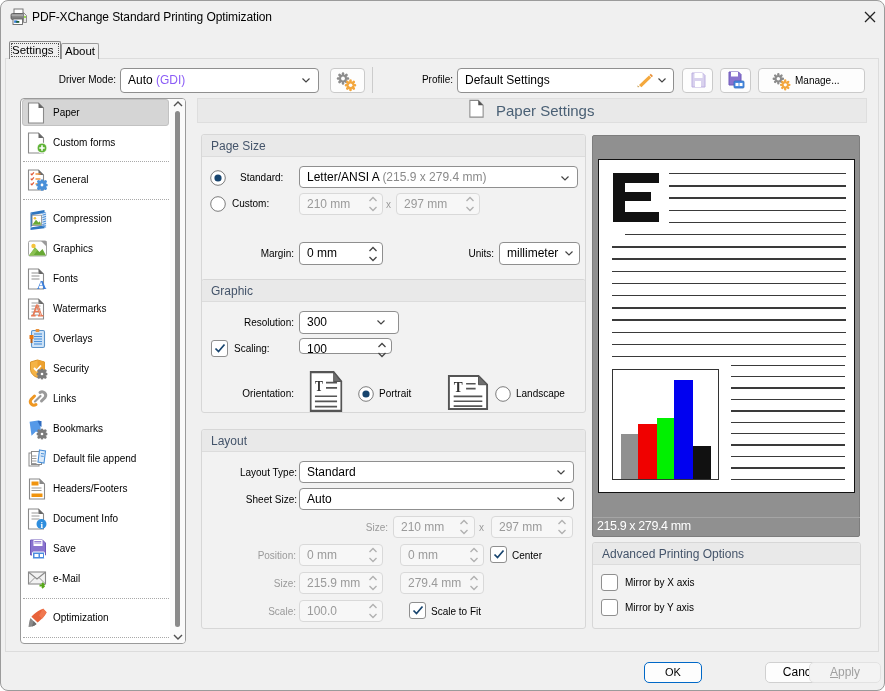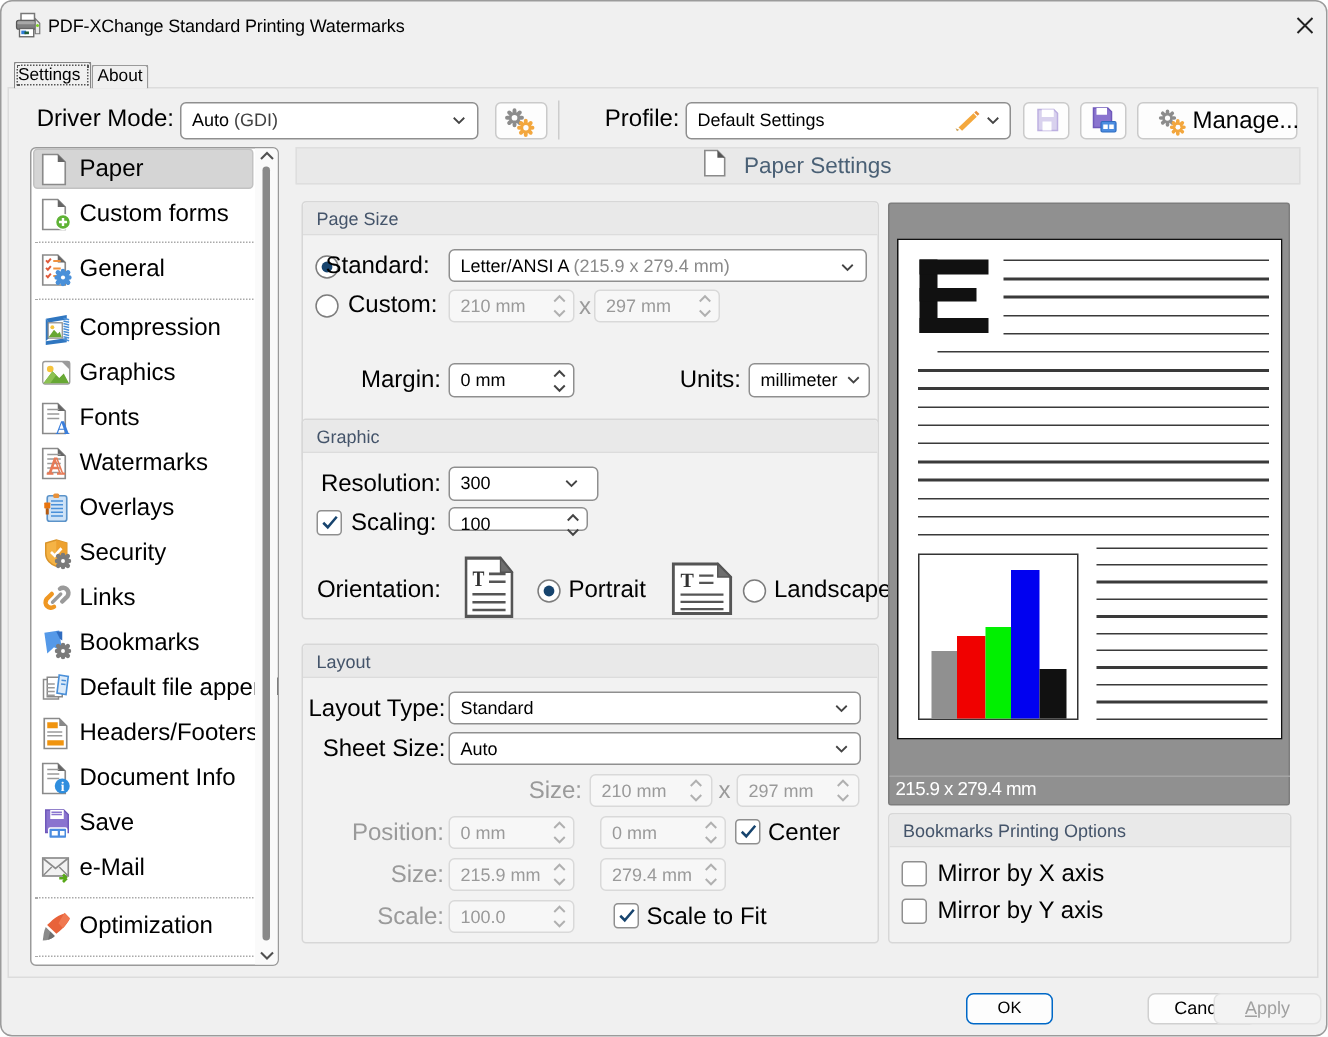--- a/index.html
+++ b/index.html
@@ -1,17 +1,17 @@
 <!DOCTYPE html>
 <html><head><meta charset="utf-8"><style>
 *{margin:0;padding:0;box-sizing:border-box}
 html,body{width:885px;height:691px;background:#fff;font-family:"Liberation Sans",sans-serif}
 #win{position:absolute;left:0;top:0;width:885px;height:691px;background:#f0f0f0;border:1px solid #9b9b9b;border-radius:8px;overflow:hidden;font-size:12px;color:#000}
 .abs{position:absolute}
-.lbl{position:absolute;font-size:16px;white-space:nowrap;line-height:22px;height:22px}
+.lbl{position:absolute;font-size:10px;white-space:nowrap;line-height:22px;height:22px}
 .r{text-align:right}
 .combo{position:absolute;background:#fff;border:1px solid #8f8f8f;border-radius:4px;line-height:20px;padding-left:7px;white-space:nowrap}
 .btn{position:absolute;background:#fdfdfd;border:1px solid #cacaca;border-radius:4px}
 .spind{position:absolute;background:#f7f7f7;border:1px solid #d9d9d9;border-radius:4px;color:#9a9a9a;line-height:20px;padding-left:7px;white-space:nowrap}
 .spine{position:absolute;background:#fff;border:1px solid #8f8f8f;border-radius:4px;color:#000;line-height:21px;padding-left:7px;white-space:nowrap}
 .grp{position:absolute;background:#f2f2f2;border:1px solid #d7d7d7;border-radius:3px}
 .grph{position:absolute;left:0;top:0;right:0;height:22px;background:#e9e9e9;border-bottom:1px solid #dcdcdc;border-radius:3px 3px 0 0;color:#44546a;line-height:22px;padding-left:9px;font-size:12px}
 .chk{position:absolute;width:17px;height:17px;background:#fff;border:1px solid #8f8f8f;border-radius:3px}
 .gtxt{color:#9a9a9a}
 svg{position:absolute;overflow:visible}
@@ -21,33 +21,33 @@
 <svg class="abs" style="left:9px;top:7px" width="18" height="18" viewBox="0 0 18 18">
   <rect x="4" y="1" width="9" height="5" fill="#fff" stroke="#777" stroke-width="1"></rect>
   <rect x="1" y="5.5" width="13" height="6" rx="1.5" fill="#808080" stroke="#555" stroke-width="0.8"></rect>
   <rect x="1.5" y="6.2" width="12" height="2" rx="1" fill="#a8a8a8"></rect>
   <path d="M13.5 4.5 l3 3 v7 h-3 z" fill="#e8e8e8" stroke="#777" stroke-width="0.8"></path>
   <circle cx="15" cy="9" r="1" fill="#7ed321"></circle>
   <rect x="3" y="11" width="9.5" height="5.5" fill="#fff" stroke="#666" stroke-width="0.9"></rect>
   <rect x="4.2" y="12.4" width="3.2" height="2.4" fill="#2f7bd6"></rect>
   <rect x="6.3" y="13" width="3" height="1.8" fill="#1d5f36"></rect>
 </svg>
-<div class="lbl" style="left:31px;top:5px;font-size:12px;letter-spacing:-0.1px">PDF-XChange Standard Printing Watermarks</div>
+<div class="lbl" style="left:31px;top:5px;font-size:12px;letter-spacing:-0.1px">PDF-XChange Standard Printing Optimization</div>
 <svg class="abs" style="left:863px;top:10px" width="12" height="12" viewBox="0 0 12 12">
   <path d="M1 1 L11 11 M11 1 L1 11" stroke="#222" stroke-width="1.3"></path>
 </svg>
 
 <div class="abs" style="left:8px;top:40px;width:52px;height:18px;background:#f0f0f0;border:1px solid #868686;border-bottom:none;border-radius:2px 2px 0 0;z-index:3"></div>
 <div class="abs" style="left:10px;top:42px;width:48px;height:14px;border:1px dotted #555;z-index:4;font-size:11.5px;line-height:13px">Settings</div>
 <div class="abs" style="left:60px;top:42px;width:38px;height:16px;background:#f0f0f0;border:1px solid #9a9a9a;border-bottom:none;border-radius:2px 2px 0 0;z-index:2;text-align:center;line-height:15px;font-size:11.5px">About</div>
 
 <div class="abs" style="left:4px;top:57px;width:874px;height:594px;background:#f0f0f0;border:1px solid #dcdcdc"></div>
 
 <div class="lbl r" style="left:20px;top:68px;width:95px">Driver Mode:</div>
-<div class="combo" style="left:119px;top:67px;width:199px;height:25px;line-height:23px">Auto <span style="color:#404040">(GDI)</span></div>
+<div class="combo" style="left:119px;top:67px;width:199px;height:25px;line-height:23px">Auto <span style="color:#8b5cf6">(GDI)</span></div>
 <svg class="abs" style="left:300px;top:76px" width="10" height="7" viewBox="0 0 10 7">
       <path d="M1.5 1.5 L5 5 L8.5 1.5" fill="none" stroke="#444" stroke-width="1.2"></path>
     </svg>
 <div class="btn" style="left:329px;top:67px;width:35px;height:25px"></div>
 <svg class="abs" style="left:334px;top:70px" width="24" height="20" viewBox="0 0 24 20">
   <g stroke="#8c8c8c" stroke-width="2.6" stroke-linecap="round">
         <path d="M8 2.5 V12.5 M3 7.5 H13 M4.5 4 L11.5 11 M11.5 4 L4.5 11"></path>
       </g>
   <circle cx="8" cy="7.5" r="3.6" fill="#8c8c8c"></circle>
       <circle cx="8" cy="7.5" r="1.9" fill="#fdfdfd"></circle>
@@ -289,21 +289,21 @@
 </svg>
 <div class="abs" style="left:495px;top:101px;font-size:15px;color:#4a6075">Paper Settings</div>
 
 <div class="grp" style="left:200px;top:133px;width:385px;height:175px">
       <div class="grph">Page Size</div>
     </div>
 <svg class="abs" style="left:209px;top:169px" width="16" height="16" viewBox="0 0 16 16">
   <circle cx="8" cy="8" r="7.3" fill="#fff" stroke="#7c7c7c" stroke-width="1"></circle>
       <circle cx="8" cy="8" r="3.6" fill="#17446e"></circle>
 </svg>
-<div class="lbl" style="left:216px;top:166px">Standard:</div>
+<div class="lbl" style="left:239px;top:166px">Standard:</div>
 <div class="combo" style="left:298px;top:165px;width:279px;height:22px">Letter/ANSI A <span style="color:#8a8a8a">(215.9 x 279.4 mm)</span></div>
 <svg class="abs" style="left:559px;top:174px" width="10" height="7" viewBox="0 0 10 7">
       <path d="M1.5 1.5 L5 5 L8.5 1.5" fill="none" stroke="#444" stroke-width="1.2"></path>
     </svg>
 <svg class="abs" style="left:209px;top:195px" width="16" height="16" viewBox="0 0 16 16">
   <circle cx="8" cy="8" r="7.3" fill="#fff" stroke="#7c7c7c" stroke-width="1"></circle>
 </svg>
 <div class="lbl" style="left:231px;top:192px">Custom:</div>
 <div class="spind" style="left:298px;top:192px;width:84px;height:22px">210 mm</div>
 <div class="spind" style="left:395px;top:192px;width:84px;height:22px">297 mm</div>
@@ -469,21 +469,21 @@
 <div class="abs" style="left:730px;top:420.6px;width:114px;height:1.4px;background:#3a3a3a"></div>
 <div class="abs" style="left:730px;top:432.0px;width:114px;height:1.4px;background:#3a3a3a"></div>
 <div class="abs" style="left:730px;top:443.4px;width:114px;height:1.4px;background:#3a3a3a"></div>
 <div class="abs" style="left:730px;top:454.9px;width:114px;height:1.4px;background:#3a3a3a"></div>
 <div class="abs" style="left:730px;top:466.3px;width:114px;height:1.4px;background:#3a3a3a"></div>
 <div class="abs" style="left:730px;top:477.7px;width:114px;height:1.4px;background:#3a3a3a"></div>
 <div class="abs" style="left:592px;top:516px;width:267px;height:1px;background:#a5a5a5"></div>
 <div class="abs" style="left:596px;top:518px;color:#fff;font-size:12.5px;letter-spacing:-0.4px">215.9 x 279.4 mm</div>
 
 <div class="grp" style="left:591px;top:541px;width:269px;height:87px">
-      <div class="grph">Bookmarks Printing Options</div>
+      <div class="grph">Advanced Printing Options</div>
     </div>
 <div class="chk" style="left:600px;top:573px"></div>
 <div class="lbl" style="left:624px;top:571px">Mirror by X axis</div>
 <div class="chk" style="left:600px;top:598px"></div>
 <div class="lbl" style="left:624px;top:596px">Mirror by Y axis</div>
 
 <div class="abs" style="left:643px;top:661px;width:58px;height:21px;background:#fdfdfd;border:1.5px solid #0068c7;border-radius:5px;text-align:center;line-height:19px;font-size:11px">OK</div>
 <div class="abs" style="left:764px;top:661px;width:73px;height:21px;background:#fdfdfd;border:1px solid #d0d0d0;border-radius:5px;text-align:center;line-height:19px;font-size:12px">Cancel</div>
 <div class="abs" style="left:808px;top:661px;width:72px;height:21px;background:#f3f3f3;border:1px solid #e2e2e2;border-radius:5px;text-align:center;line-height:19px;font-size:12px;color:#a0a0a0"><span style="text-decoration:underline">A</span>pply</div>
 

